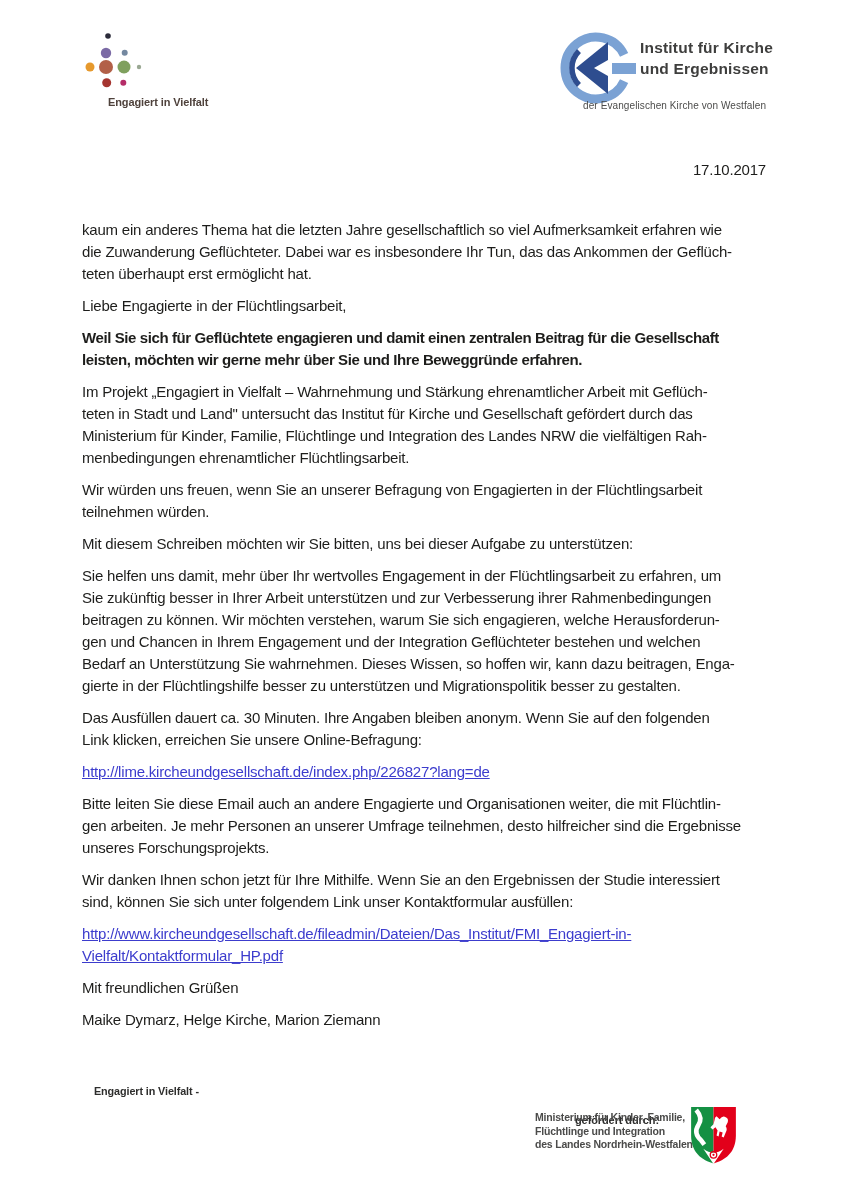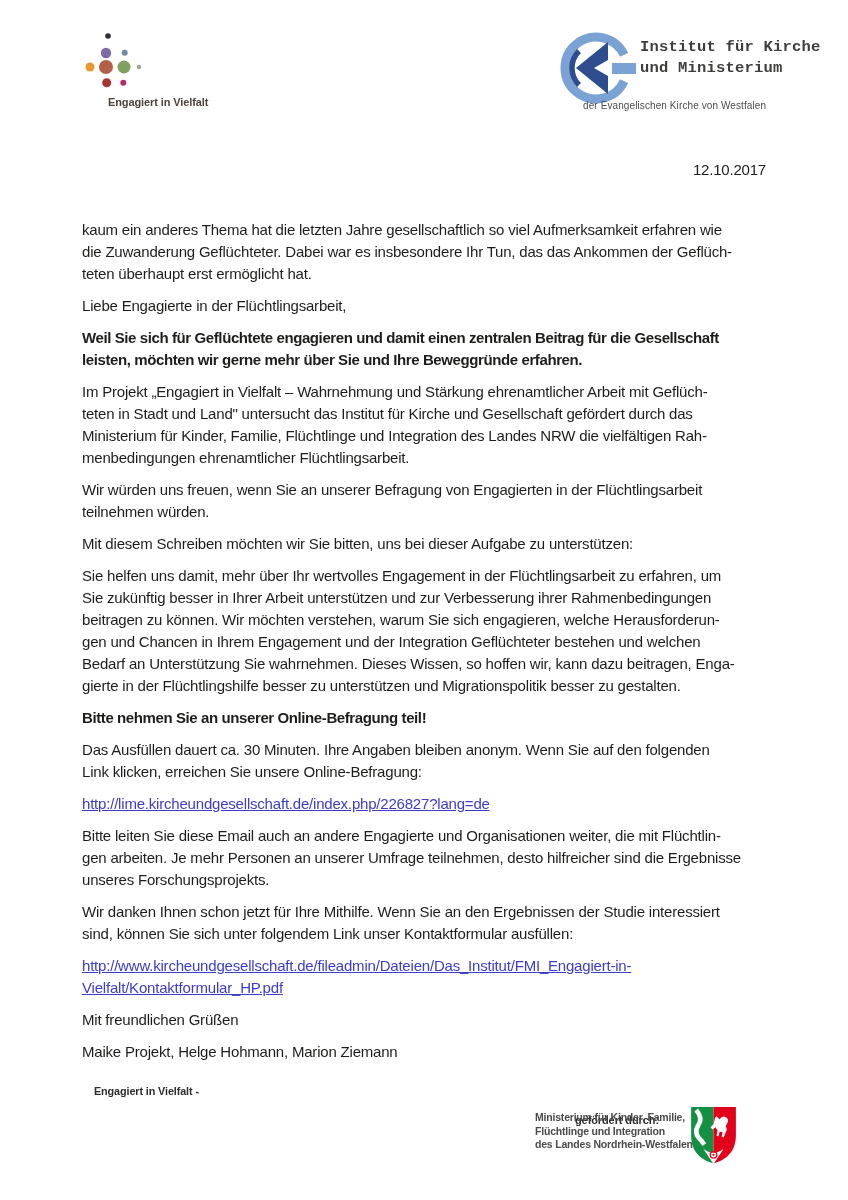--- a/index.html
+++ b/index.html
@@ -16,21 +16,21 @@
   .logo-left{position:absolute;left:80px;top:28px;width:140px;height:70px;}
   .logo-caption{
     position:absolute;left:108px;top:96px;
     font-size:11px;font-weight:bold;color:#4f423c;letter-spacing:-0.1px;white-space:pre;
   }
   .logo-right{position:absolute;left:556px;top:28px;width:215px;height:86px;}
   .ikg-mark{position:absolute;left:0;top:2px;}
   .ikg-title{
     position:absolute;left:84px;top:9px;
     font-size:15.5px;font-weight:bold;color:#3e3e3d;line-height:21px;
-    letter-spacing:0.2px;white-space:pre;font-family:Liberation Mono, monospace;
+    letter-spacing:0.2px;white-space:pre;
   }
   .ikg-subtitle{
     position:absolute;left:27px;top:72px;width:186px;
     font-size:10px;color:#4c4c4b;letter-spacing:0.1px;white-space:pre;
   }
   .date{
     position:absolute;right:82px;top:161px;
     font-size:15px;color:#1d1d1b;letter-spacing:-0.2px;
   }
   
@@ -85,25 +85,25 @@
     <svg class="ikg-mark" width="80" height="76" viewBox="0 0 80 76">
 
       <path d="M 68.1,51.1 A 31,31 0 1 1 68.1,24.9" fill="none" stroke-width="9" stroke="#7ba2d4"></path>
 
       <path d="M 23,55 A 24,24 0 0 1 23,21" fill="none" stroke-width="5.5" stroke="#2e4d8f"></path>
 
       <rect x="56" y="33" width="25" height="11" fill="#7ba2d4"></rect>
 
       <polygon points="20,38 52,12 52,30 38,38 52,46 52,64" fill="#2e4d8f"></polygon>
     </svg>
-    <div class="ikg-title"><span>Institut für Kirche</span><br><span>und Ministerium</span></div>
+    <div class="ikg-title"><span>Institut für Kirche</span><br><span>und Ergebnissen</span></div>
     <div class="ikg-subtitle">der Evangelischen Kirche von Westfalen</div>
   </div>
 
-  <div class="date">12.10.2017</div>
+  <div class="date">17.10.2017</div>
 
   <main class="body">
     <p>kaum ein anderes Thema hat die letzten Jahre gesellschaftlich so viel Aufmerksamkeit erfahren wie
 die Zuwanderung Geflüchteter. Dabei war es insbesondere Ihr Tun, das das Ankommen der Geflüch-
 teten überhaupt erst ermöglicht hat.</p>
     <p>Liebe Engagierte in der Flüchtlingsarbeit,</p>
     <p class="b">Weil Sie sich für Geflüchtete engagieren und damit einen zentralen Beitrag für die Gesellschaft
 leisten, möchten wir gerne mehr über Sie und Ihre Beweggründe erfahren.</p>
     <p>Im Projekt „Engagiert in Vielfalt – Wahrnehmung und Stärkung ehrenamtlicher Arbeit mit Geflüch-
 teten in Stadt und Land" untersucht das Institut für Kirche und Gesellschaft gefördert durch das
@@ -111,33 +111,32 @@
 menbedingungen ehrenamtlicher Flüchtlingsarbeit.</p>
     <p>Wir würden uns freuen, wenn Sie an unserer Befragung von Engagierten in der Flüchtlingsarbeit
 teilnehmen würden.</p>
     <p>Mit diesem Schreiben möchten wir Sie bitten, uns bei dieser Aufgabe zu unterstützen:</p>
     <p>Sie helfen uns damit, mehr über Ihr wertvolles Engagement in der Flüchtlingsarbeit zu erfahren, um
 Sie zukünftig besser in Ihrer Arbeit unterstützen und zur Verbesserung ihrer Rahmenbedingungen
 beitragen zu können. Wir möchten verstehen, warum Sie sich engagieren, welche Herausforderun-
 gen und Chancen in Ihrem Engagement und der Integration Geflüchteter bestehen und welchen
 Bedarf an Unterstützung Sie wahrnehmen. Dieses Wissen, so hoffen wir, kann dazu beitragen, Enga-
 gierte in der Flüchtlingshilfe besser zu unterstützen und Migrationspolitik besser zu gestalten.</p>
-    <p class="b">Bitte nehmen Sie an unserer Online-Befragung teil!</p>
     <p>Das Ausfüllen dauert ca. 30 Minuten. Ihre Angaben bleiben anonym. Wenn Sie auf den folgenden
 Link klicken, erreichen Sie unsere Online-Befragung:</p>
     <p><a href="#">http://lime.kircheundgesellschaft.de/index.php/226827?lang=de</a></p>
     <p>Bitte leiten Sie diese Email auch an andere Engagierte und Organisationen weiter, die mit Flüchtlin-
 gen arbeiten. Je mehr Personen an unserer Umfrage teilnehmen, desto hilfreicher sind die Ergebnisse
 unseres Forschungsprojekts.</p>
     <p>Wir danken Ihnen schon jetzt für Ihre Mithilfe. Wenn Sie an den Ergebnissen der Studie interessiert
 sind, können Sie sich unter folgendem Link unser Kontaktformular ausfüllen:</p>
     <p><a href="#">http://www.kircheundgesellschaft.de/fileadmin/Dateien/Das_Institut/FMI_Engagiert-in-
 Vielfalt/Kontaktformular_HP.pdf</a></p>
     <p>Mit freundlichen Grüßen</p>
-    <p>Maike Projekt, Helge Hohmann, Marion Ziemann</p>
+    <p>Maike Dymarz, Helge Kirche, Marion Ziemann</p>
   </main>
 
   <div class="footer-left"><span class="ft-title">Engagiert in Vielfalt -</span><br></div>
 
   <div class="funded-label">gefördert durch:</div>
   <div class="ministry">Ministerium für Kinder, Familie,
 Flüchtlinge und Integration
 des Landes Nordrhein-Westfalen</div>
 
   <svg class="nrw-shield" width="47" height="59" viewBox="0 0 46 58">

